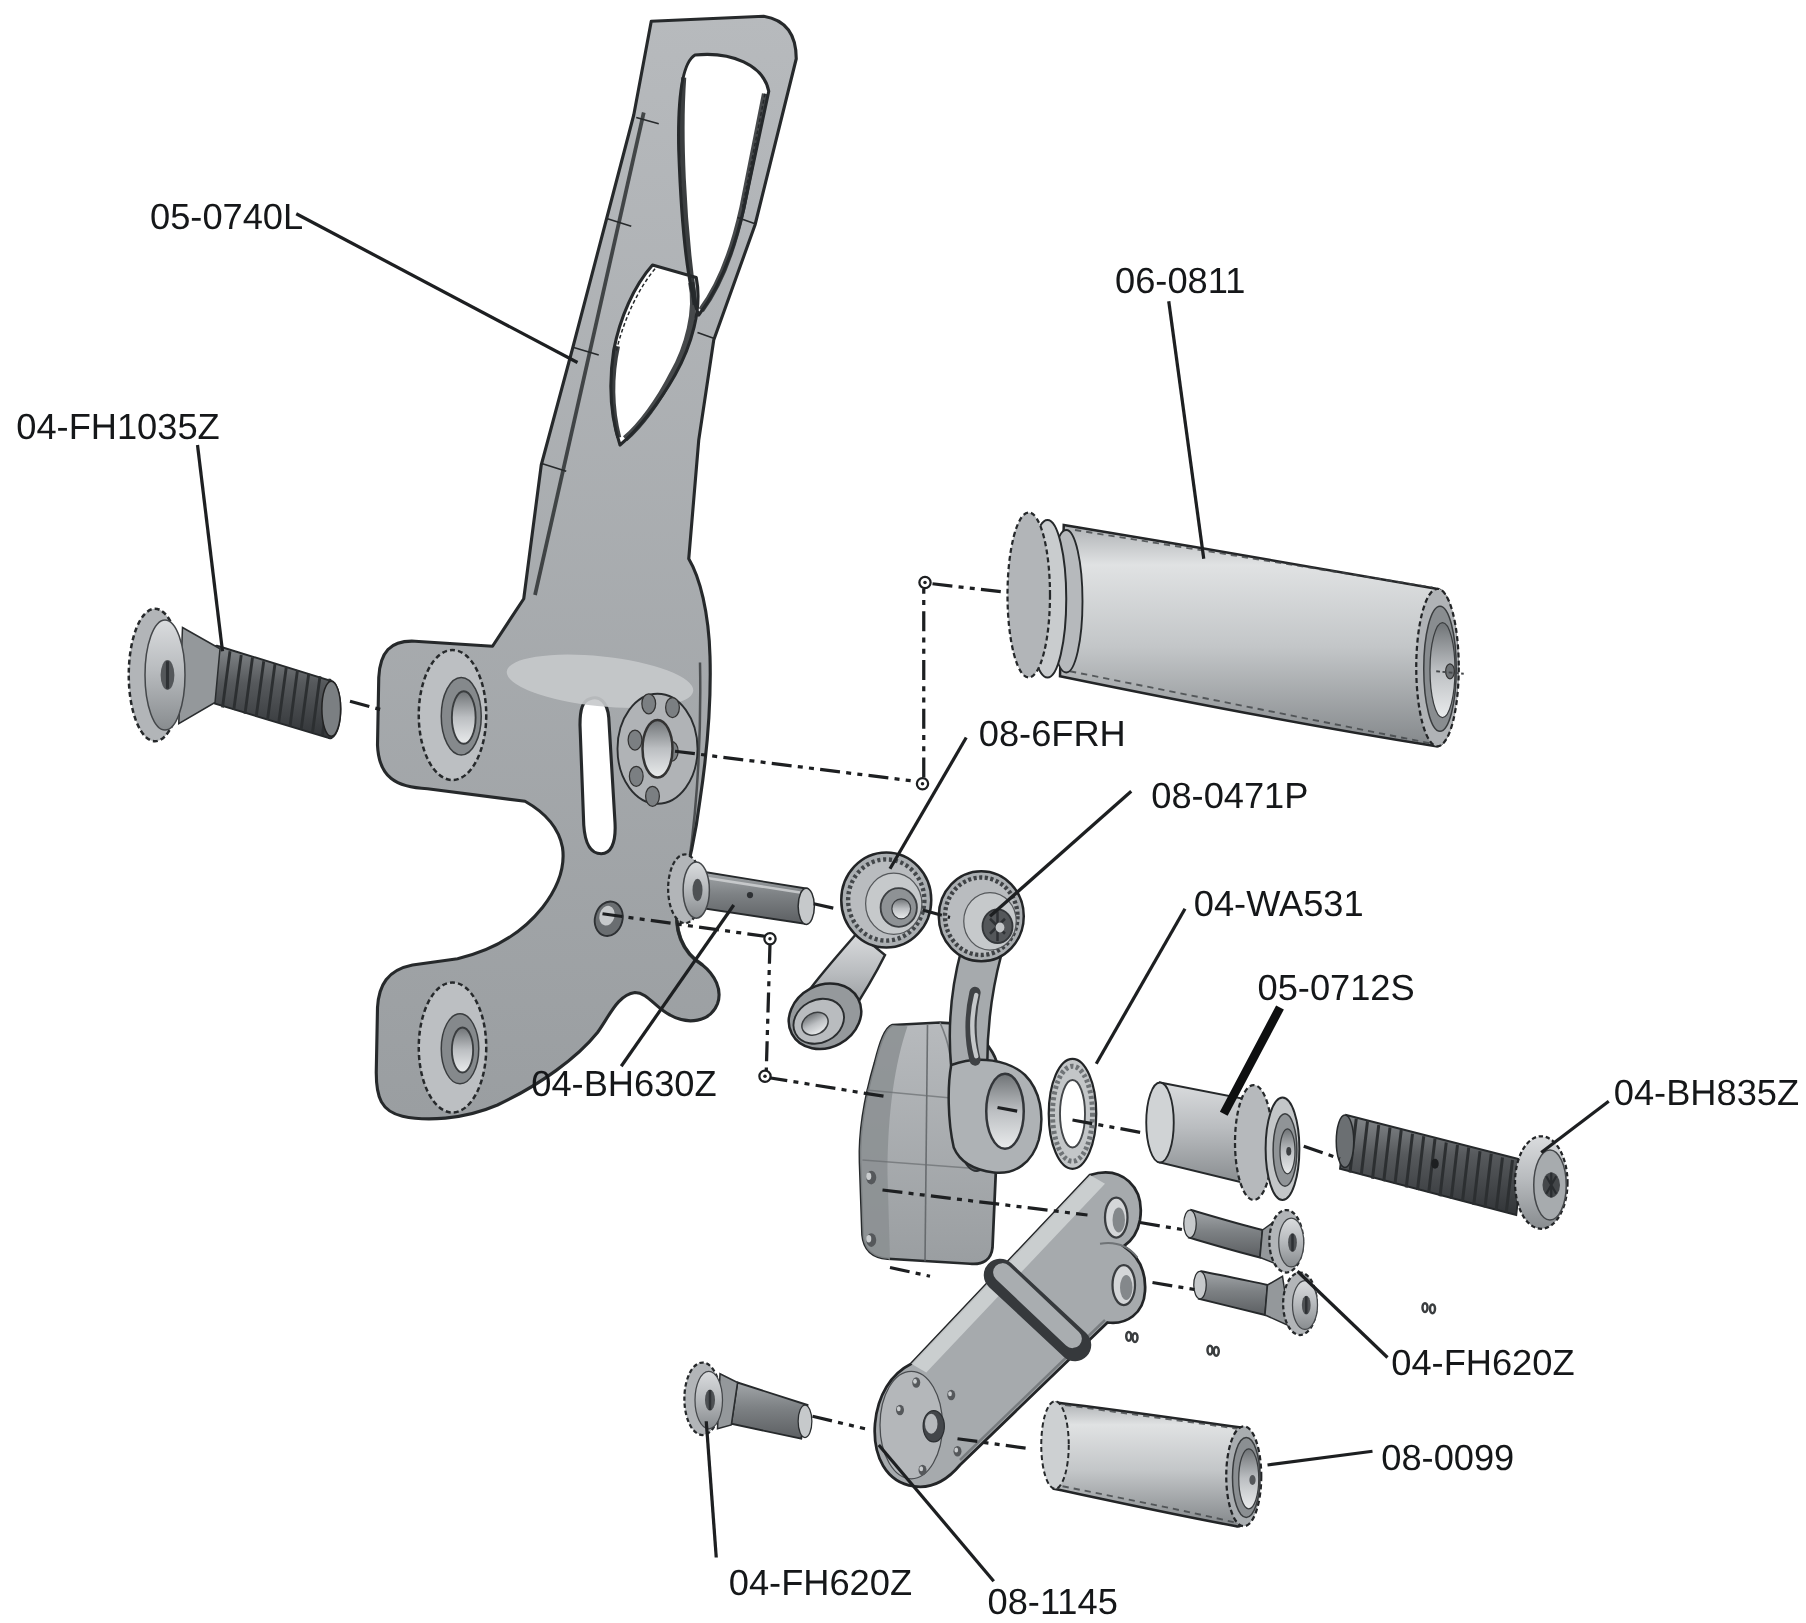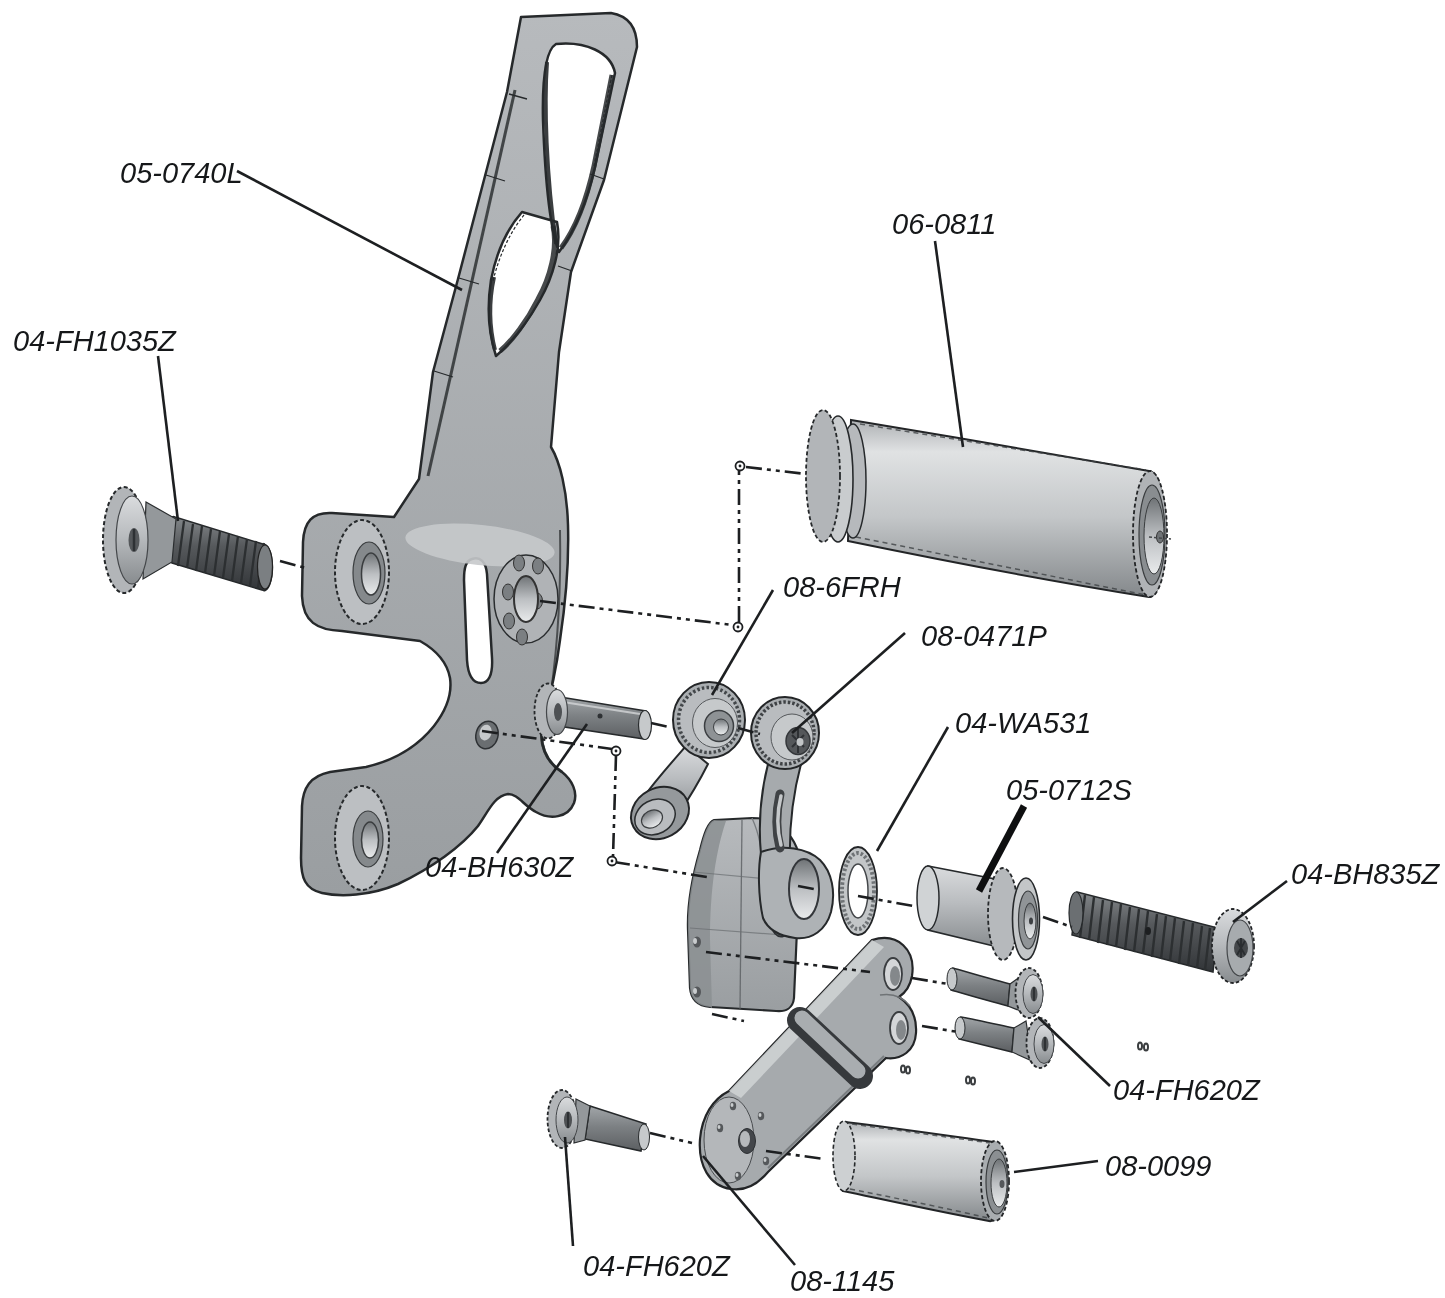--- a/index.html
+++ b/index.html
@@ -1,17 +1,17 @@
 <!DOCTYPE html>
 <html><head>
 <meta charset="utf-8">
 <style>
   html,body{margin:0;padding:0;background:#ffffff;}
   .stage{position:relative;width:1445px;height:1298px;background:#ffffff;overflow:hidden;
-         font-family:"Liberation Sans", sans-serif;font-style:italic;}
+         font-family:"Liberation Sans", sans-serif;}
   svg{display:block;}
   .lbl{font-family:"Liberation Sans", sans-serif;font-size:29px;fill:#151719;}
   .leader{stroke:#1d1f21;stroke-width:2.6;fill:none;}
   .leader-thick{stroke:#0e0f10;stroke-width:7;fill:none;}
   .axis{stroke:#1d1f21;stroke-width:2.6;fill:none;stroke-dasharray:16 5 4 5 4 5;}
   .oln{stroke:#26292b;fill:none;}
 </style>
 </head>
 <body>
 

